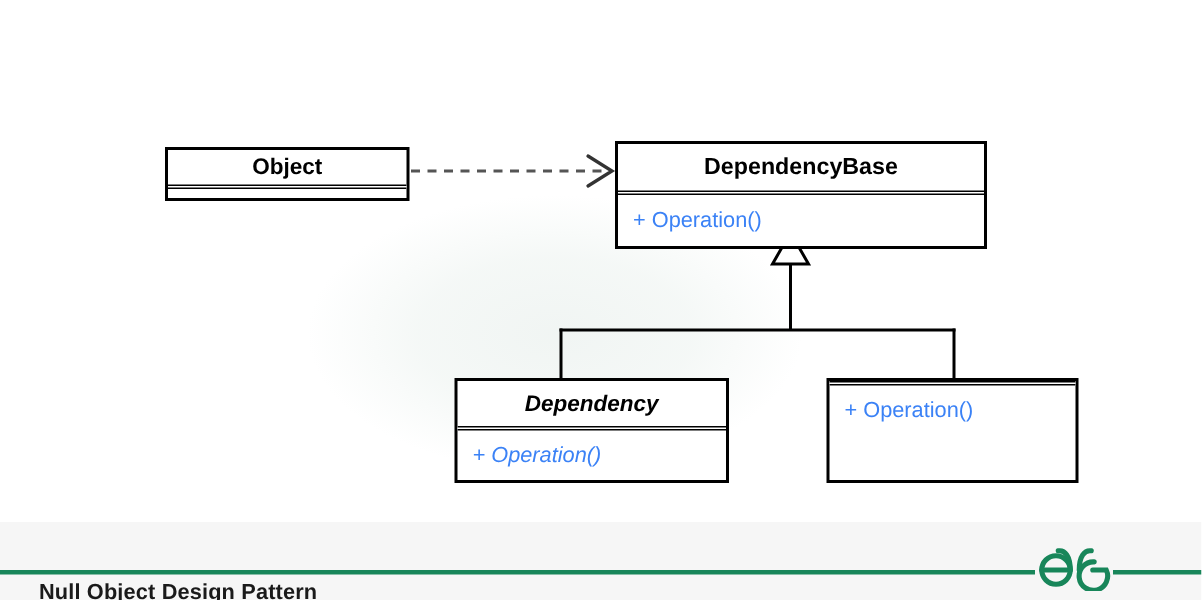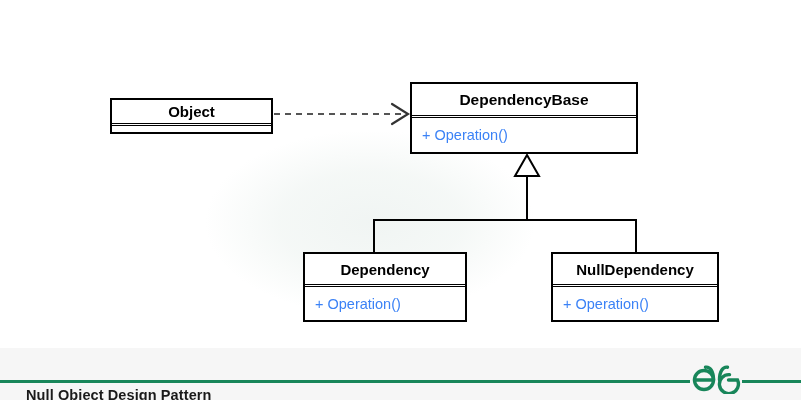--- a/index.html
+++ b/index.html
@@ -76,30 +76,30 @@
   
   #box-client {
     left: 110px; top: 98px;
     width: 163px; height: 36px;
   }
   #box-client .uml-title { height: 23px; font-size: 15px; }
   #box-client .uml-compartment { height: 6px; }
 
   
   #box-dependencybase {
-    left: 410px; top: 82px;
-    width: 228px; height: 72px;
+    left: 410px; top: 94px;
+    width: 248px; height: 72px;
   }
   #box-dependencybase .uml-title { height: 31px; font-size: 15.5px; }
   #box-dependencybase .uml-compartment { height: 34px; font-size: 14.5px; }
 
   
   #box-dependency {
     left: 303px; top: 252px;
-    width: 164px; height: 70px;
+    width: 183px; height: 70px; font-style: italic;
   }
   #box-dependency .uml-title { height: 30px; font-size: 15px; }
   #box-dependency .uml-compartment { height: 33px; font-size: 14.5px; }
 
   
   #box-nulldependency {
     left: 551px; top: 252px;
     width: 168px; height: 70px;
   }
   #box-nulldependency .uml-title { height: 30px; font-size: 15px; }
@@ -196,21 +196,20 @@
     <div class="uml-compartment">+ Operation()</div>
   </div>
 
   <div class="uml-box" id="box-dependency">
     <div class="uml-title">Dependency</div>
     <div class="uml-sep"></div>
     <div class="uml-compartment">+ Operation()</div>
   </div>
 
   <div class="uml-box" id="box-nulldependency">
-    <div class="uml-title">NullDependency</div>
     <div class="uml-sep"></div>
     <div class="uml-compartment">+ Operation()</div>
   </div>
 
   <div id="footer-band"></div>
 
   <div id="footer-caption">Null Object Design Pattern</div>
 
   <div id="footer-rule-left"></div>
   <div id="footer-rule-right"></div>

